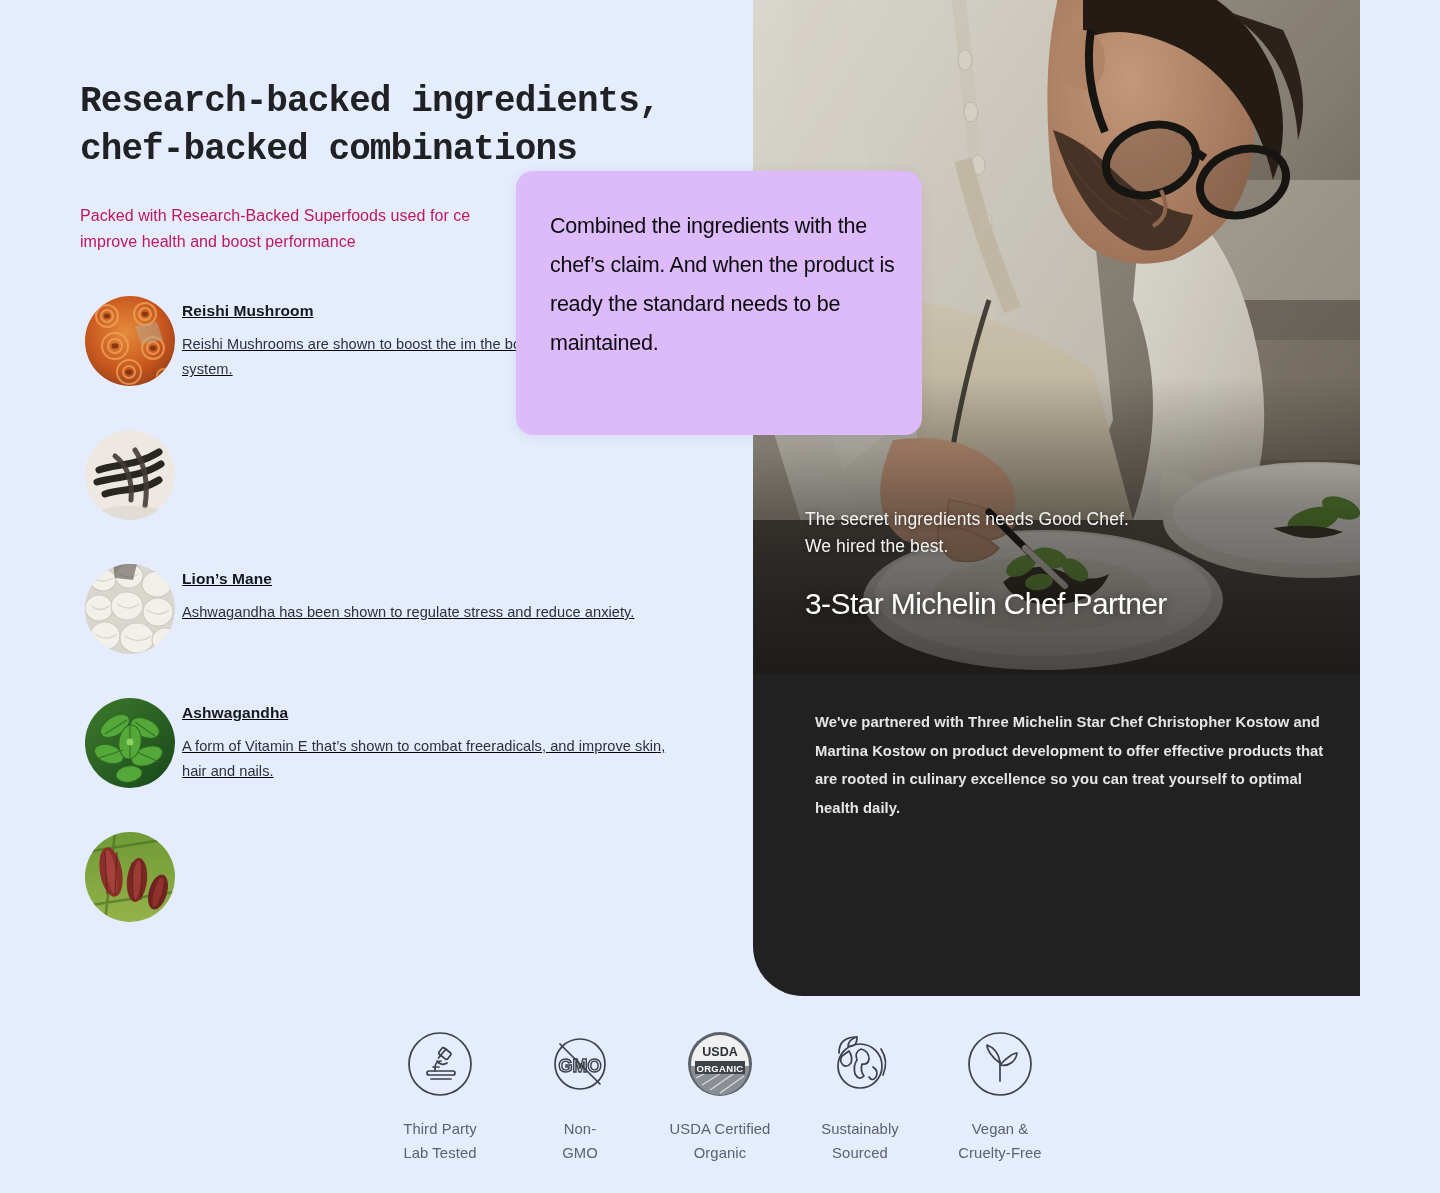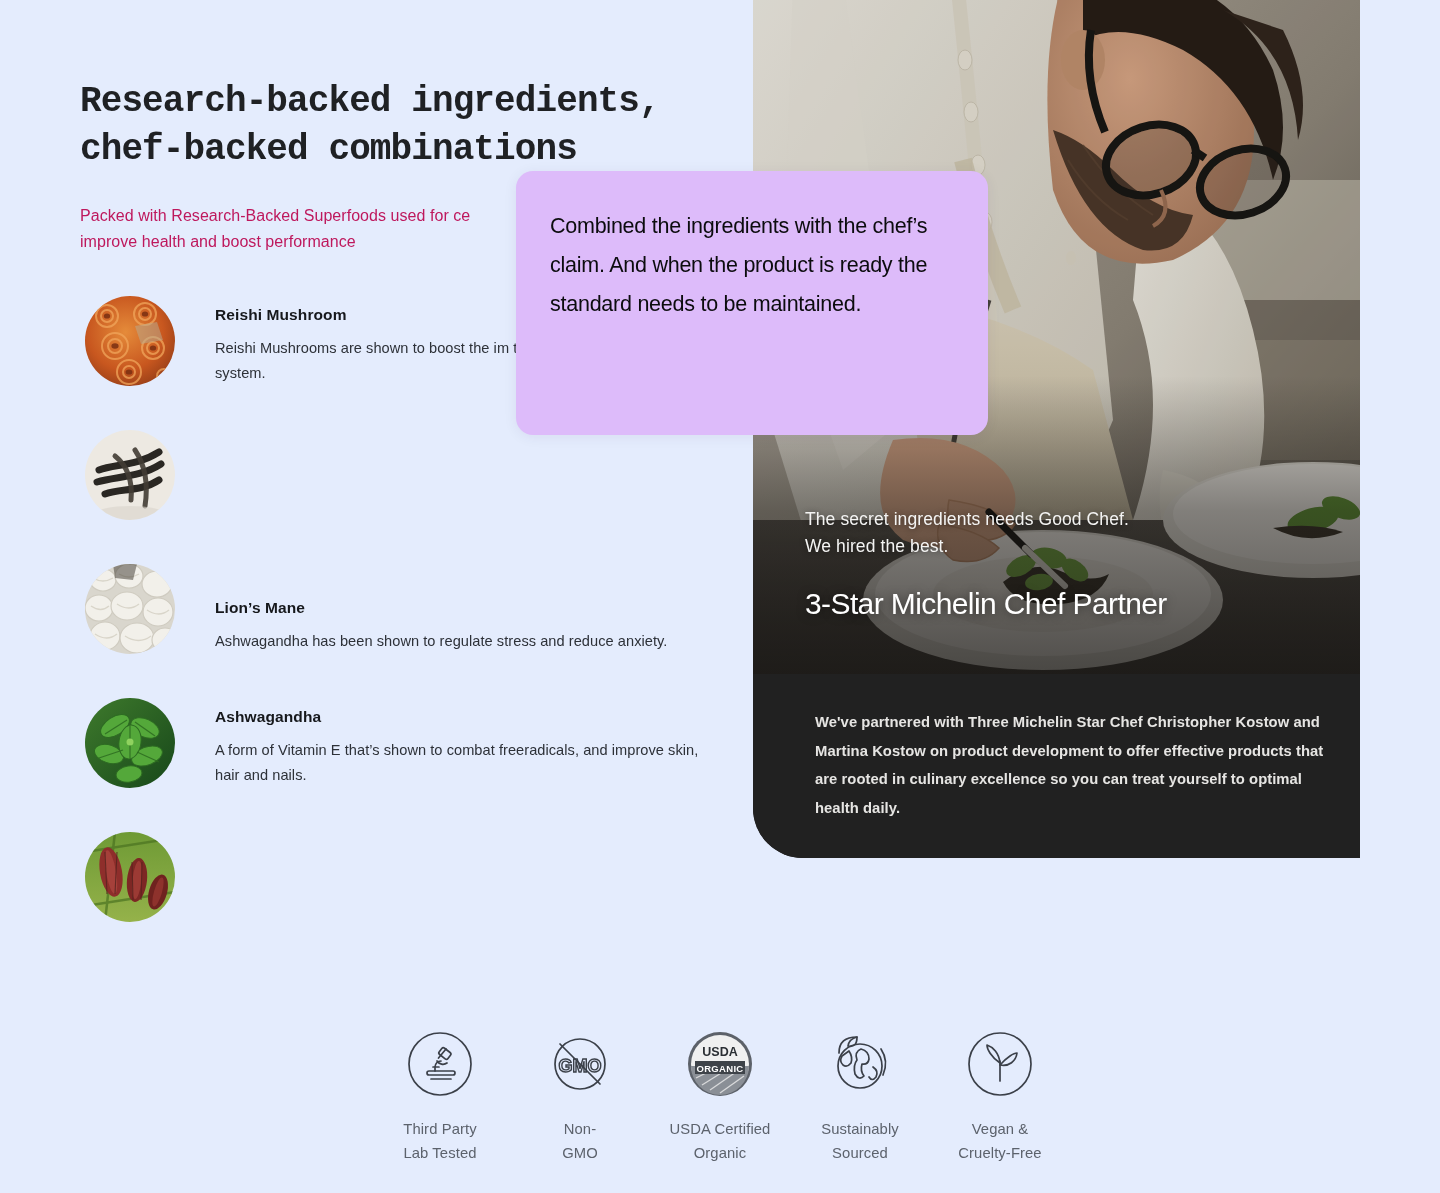--- a/index.html
+++ b/index.html
@@ -49,24 +49,25 @@
   
   .ingredients {
     position: absolute;
     left: 85px;
     top: 296px;
     width: 650px;
   }
 
   .ingredient {
     display: flex;
-    align-items: flex-end;
-    gap: 40px;
+    align-items: flex-start;
+    gap: 7px;
     margin-bottom: 44px;
     min-height: 90px;
+    text-decoration: underline;
   }
   .ingredient:last-child { margin-bottom: 0; }
 
   .ing-thumb {
     flex: 0 0 auto;
     width: 90px;
     height: 90px;
     border-radius: 50%;
     overflow: hidden;
     position: relative;
@@ -90,21 +91,21 @@
     letter-spacing: 0.05px;
     max-width: 500px;
   }
 
   
   .right-panel {
     position: absolute;
     left: 753px;
     top: 0;
     width: 607px;
-    height: 858px;
+    height: 996px;
     border-bottom-left-radius: 50px;
     overflow: hidden;
     background: #212121;
   }
 
   .panel-photo {
     position: absolute;
     left: 0; top: 0;
     width: 607px;
     height: 676px;
@@ -166,21 +167,21 @@
     letter-spacing: 0.05px;
     z-index: 3;
     font-weight: bold;
   }
 
   
   .callout {
     position: absolute;
     left: 516px;
     top: 171px;
-    width: 472px;
+    width: 406px;
     height: 264px;
     background: #ddbbfa;
     border-radius: 17px;
     z-index: 20;
     padding: 36px 22px 0 34px;
     box-shadow: 0 2px 14px rgba(60,30,90,0.07);
   }
 
   .callout-text {
     font-size: 21.5px;

